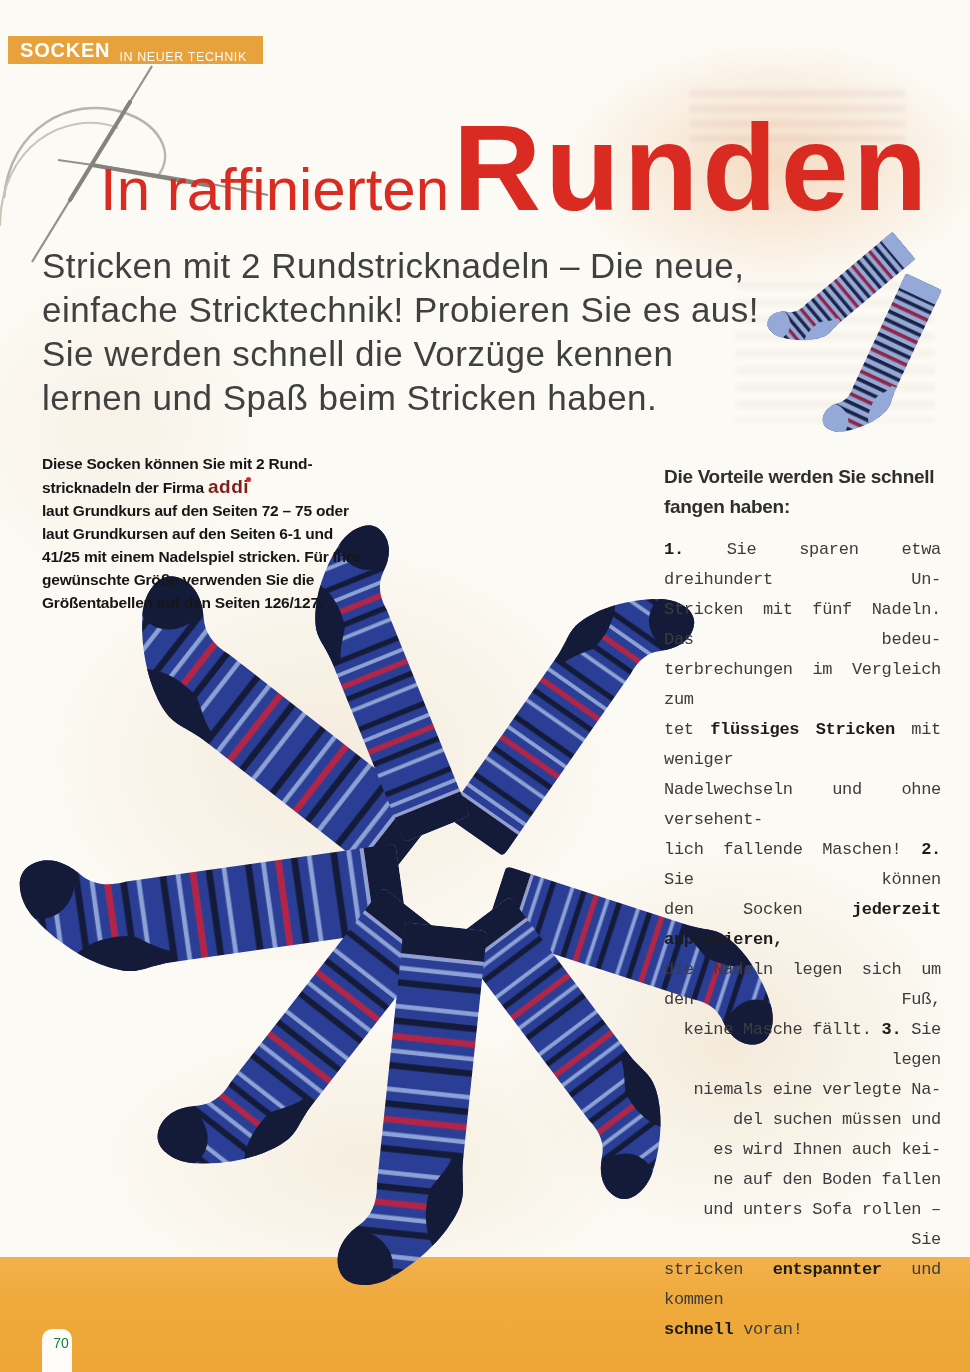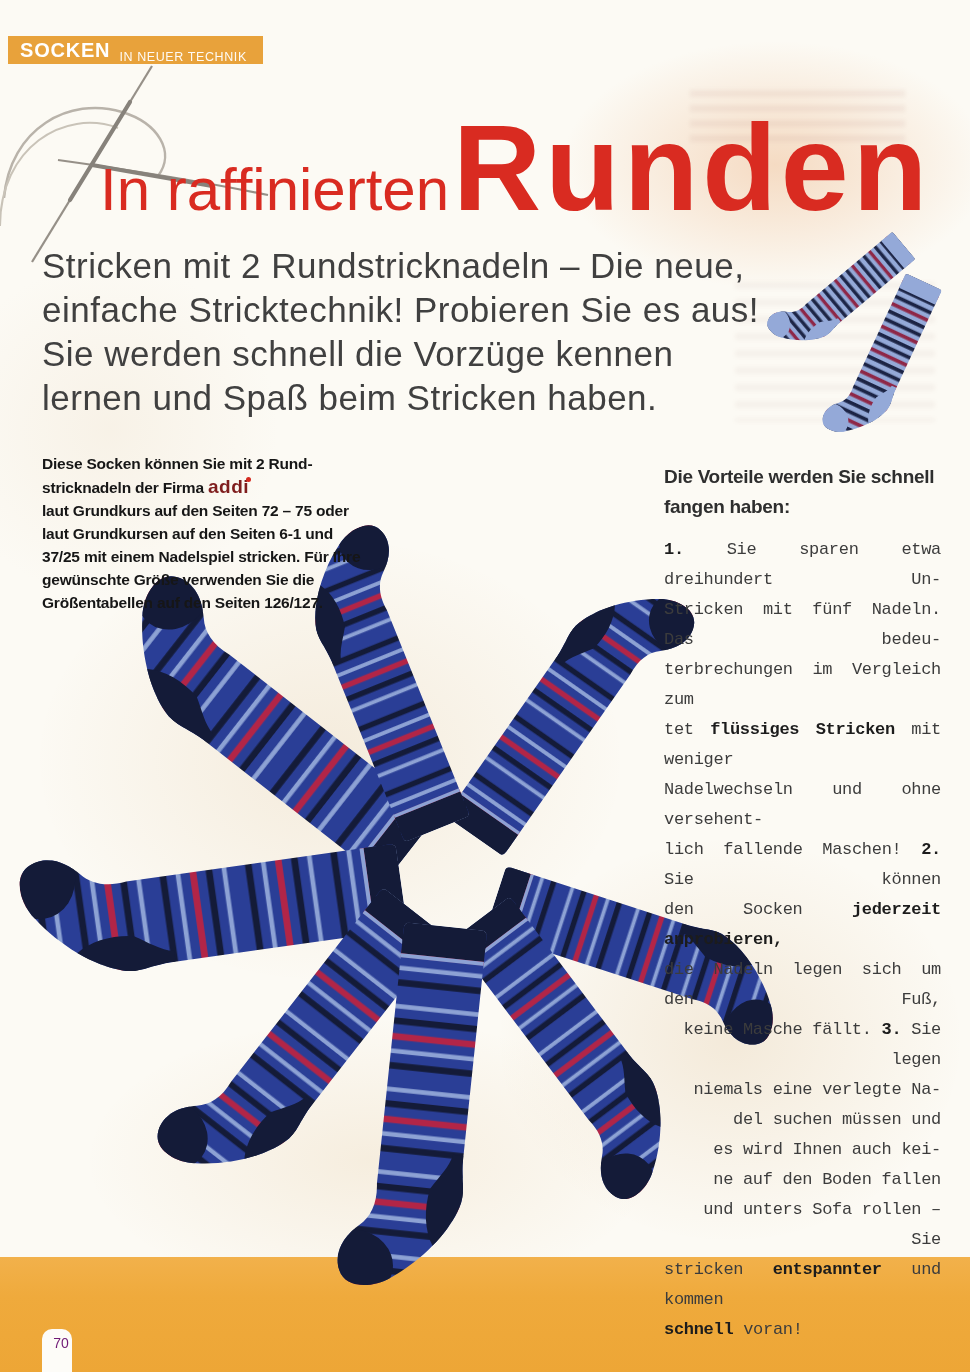--- a/index.html
+++ b/index.html
@@ -64,21 +64,21 @@
   .rc-body .ln{white-space:normal;}
   .al-just{text-align:justify; text-align-last:justify;}
   .al-right{text-align:right;}
   .al-left{text-align:left;}
 
   
   .band{position:absolute; left:0; top:1257px; width:970px; height:115px; z-index:1;
     background:linear-gradient(180deg,#F2B14B 0%, #EFAA3C 35%, #EDA636 100%);}
   .page-tab{position:absolute; left:42px; top:1329px; width:30px; height:43px; z-index:5;
     background:#FDFCF8; border-radius:10px 10px 0 0;}
-  .page-tab span{display:block; margin:6px 0 0 8px; text-align:center; font-size:14px; color:#701a75;}
+  .page-tab span{display:block; margin:6px 0 0 8px; text-align:center; font-size:14px; color:#15803d;}
 
   
   svg.sock{position:absolute; z-index:2; overflow:visible;}
 </style>
 </head>
 <body>
 
 <div class="page">
 
   <div class="blob blob1"></div>
@@ -113,21 +113,21 @@
       <div class="ln"><span>einfache Stricktechnik! Probieren Sie es aus!</span></div>
       <div class="ln"><span>Sie werden schnell die Vorzüge kennen</span></div>
       <div class="ln"><span>lernen und Spaß beim Stricken haben.</span></div>
     </div>
 
   <div class="left-note">
       <div class="ln"><span>Diese Socken können Sie mit 2 Rund-</span></div>
       <div class="ln"><span>stricknadeln der Firma </span><span class="brand">addi</span></div>
       <div class="ln"><span>laut Grundkurs auf den Seiten 72 – 75 oder</span></div>
       <div class="ln"><span>laut Grundkursen auf den Seiten 6-1 und</span></div>
-      <div class="ln"><span>37/25 mit einem Nadelspiel stricken. Für Ihre</span></div>
+      <div class="ln"><span>41/25 mit einem Nadelspiel stricken. Für Ihre</span></div>
       <div class="ln"><span>gewünschte Größe verwenden Sie die</span></div>
       <div class="ln"><span>Größentabellen auf den Seiten 126/127.</span></div>
     </div>
 
   <svg width="0" height="0" style="position:absolute" aria-hidden="true">
     <defs>
       <clipPath id="sockClip">
         <path d="M38,8 L94,8 Q98,8 98,13 L98,185 C98,200 103,210 99,222
                  C93,242 74,266 52,281 C38,291 18,293 12,279
                  C6,265 14,252 24,243 C32,236 36,225 34,210 L34,13 Q34,8 38,8 Z"></path>

